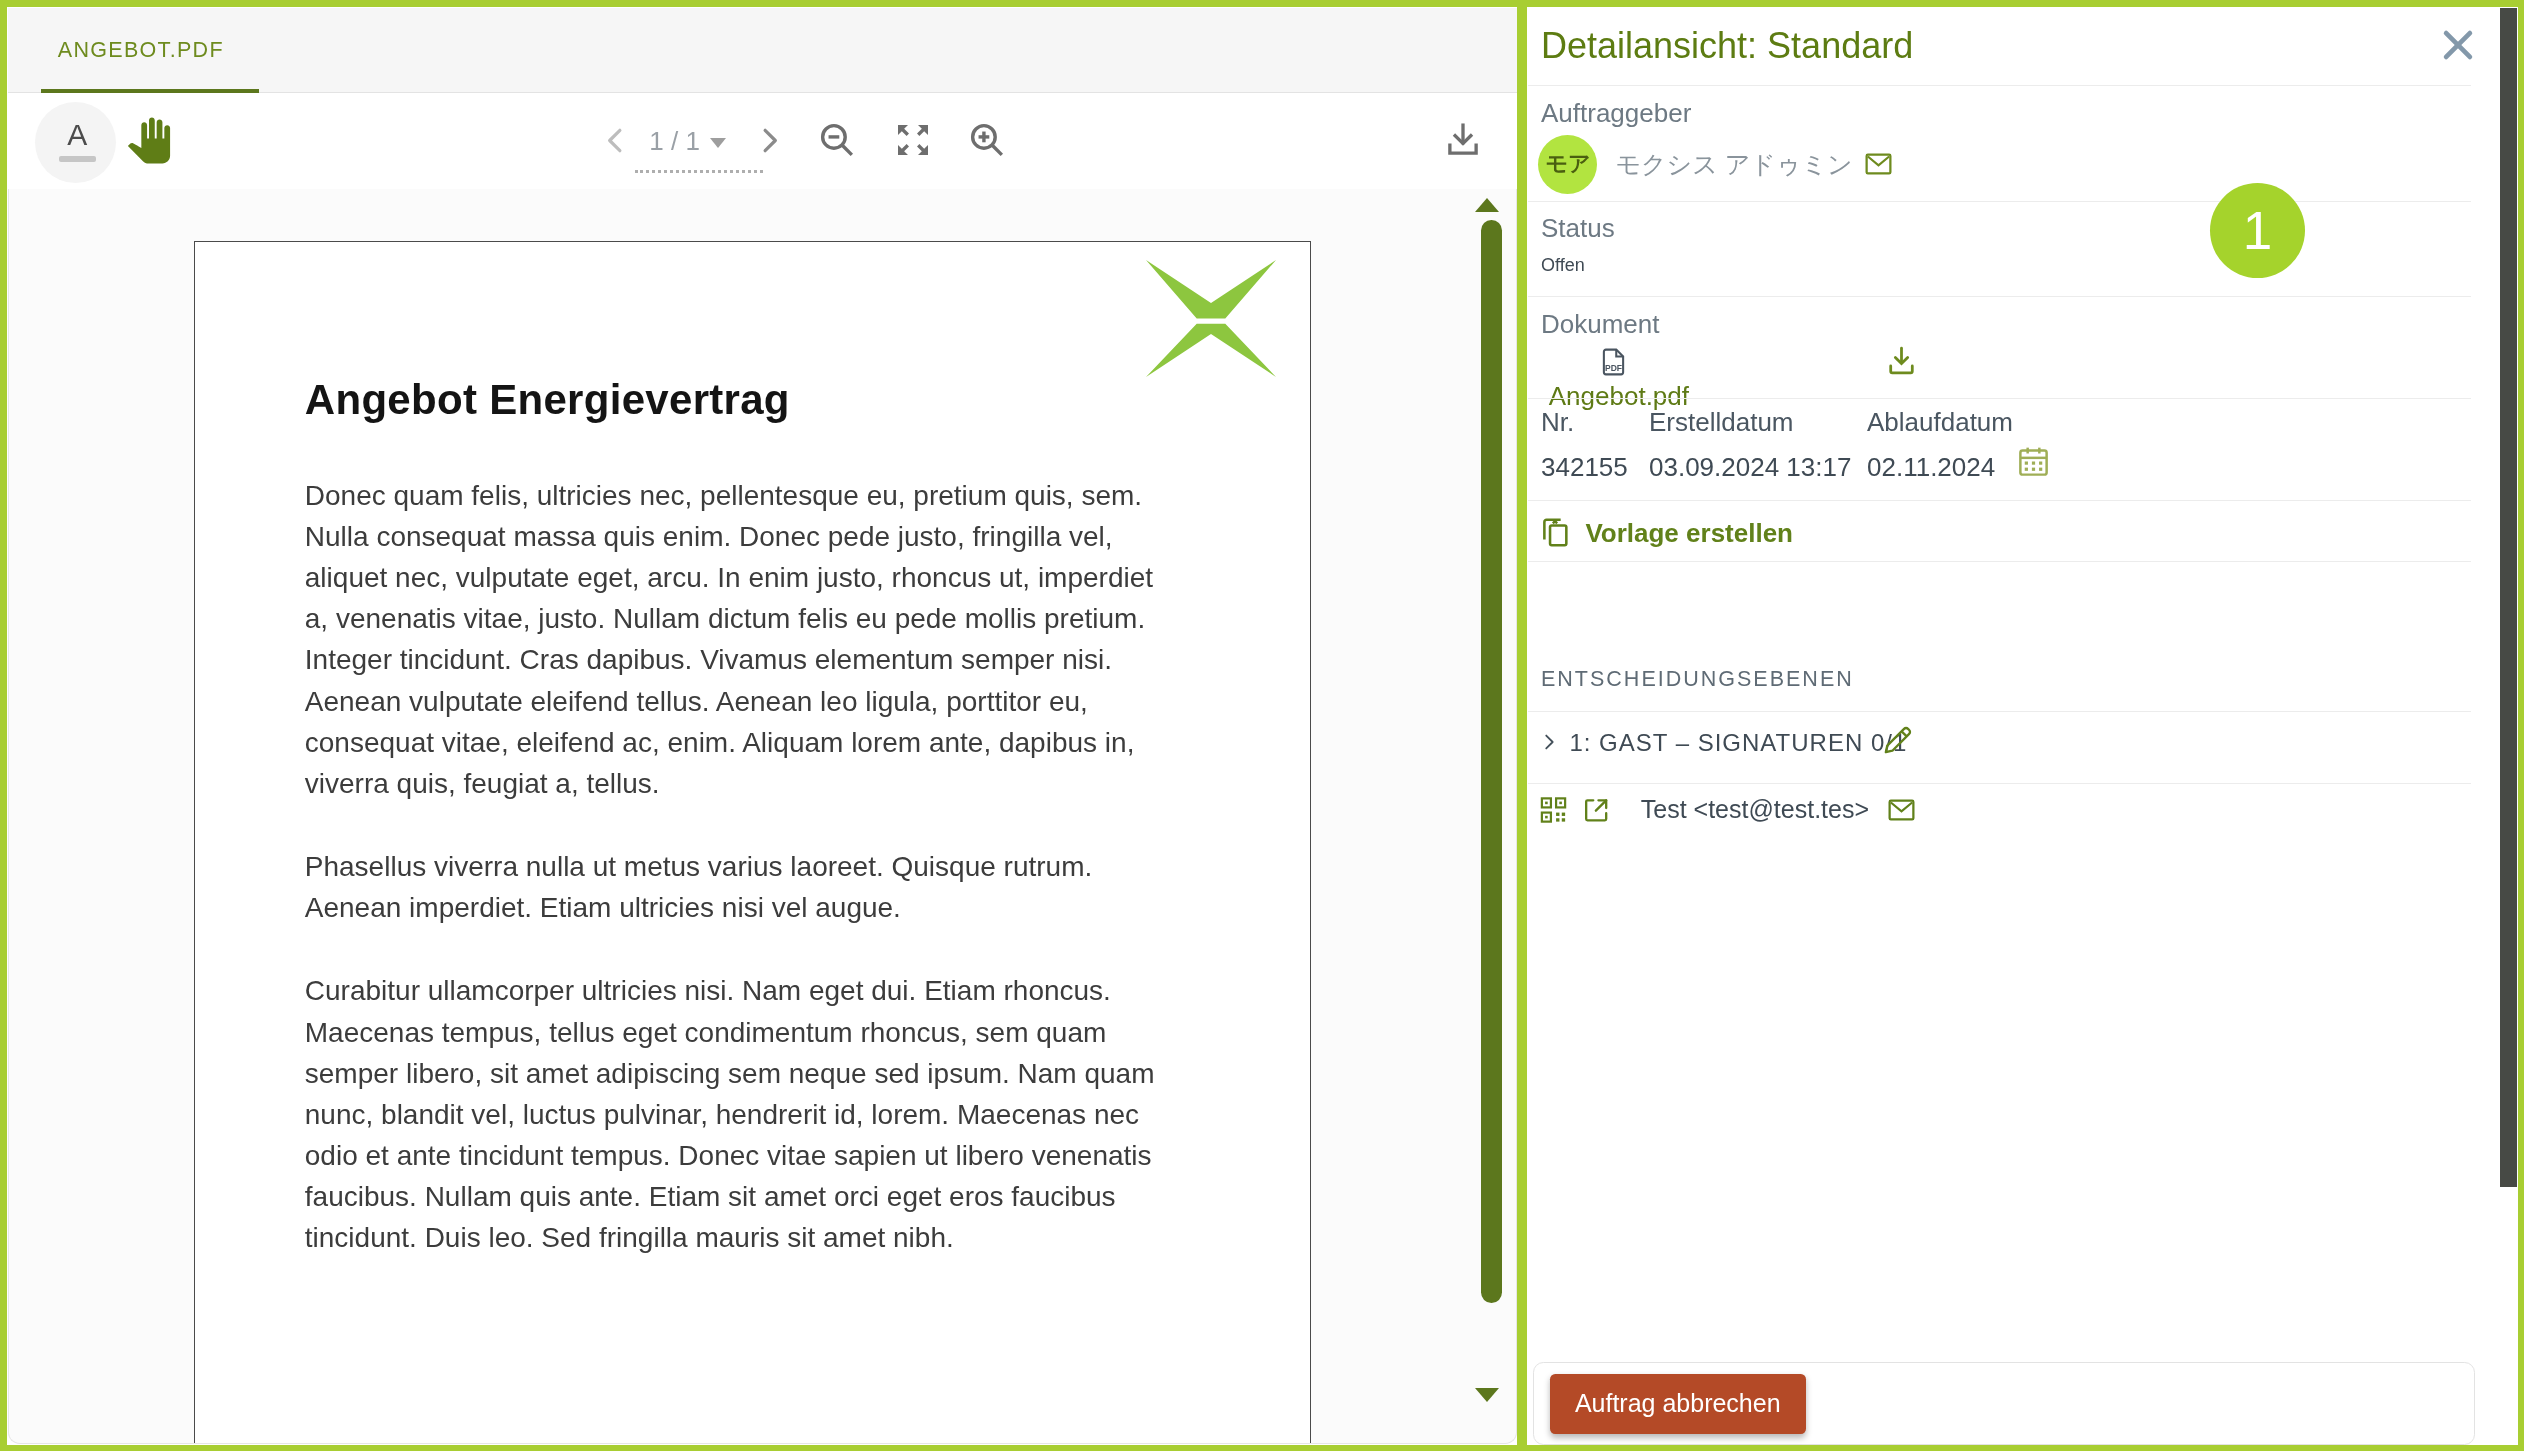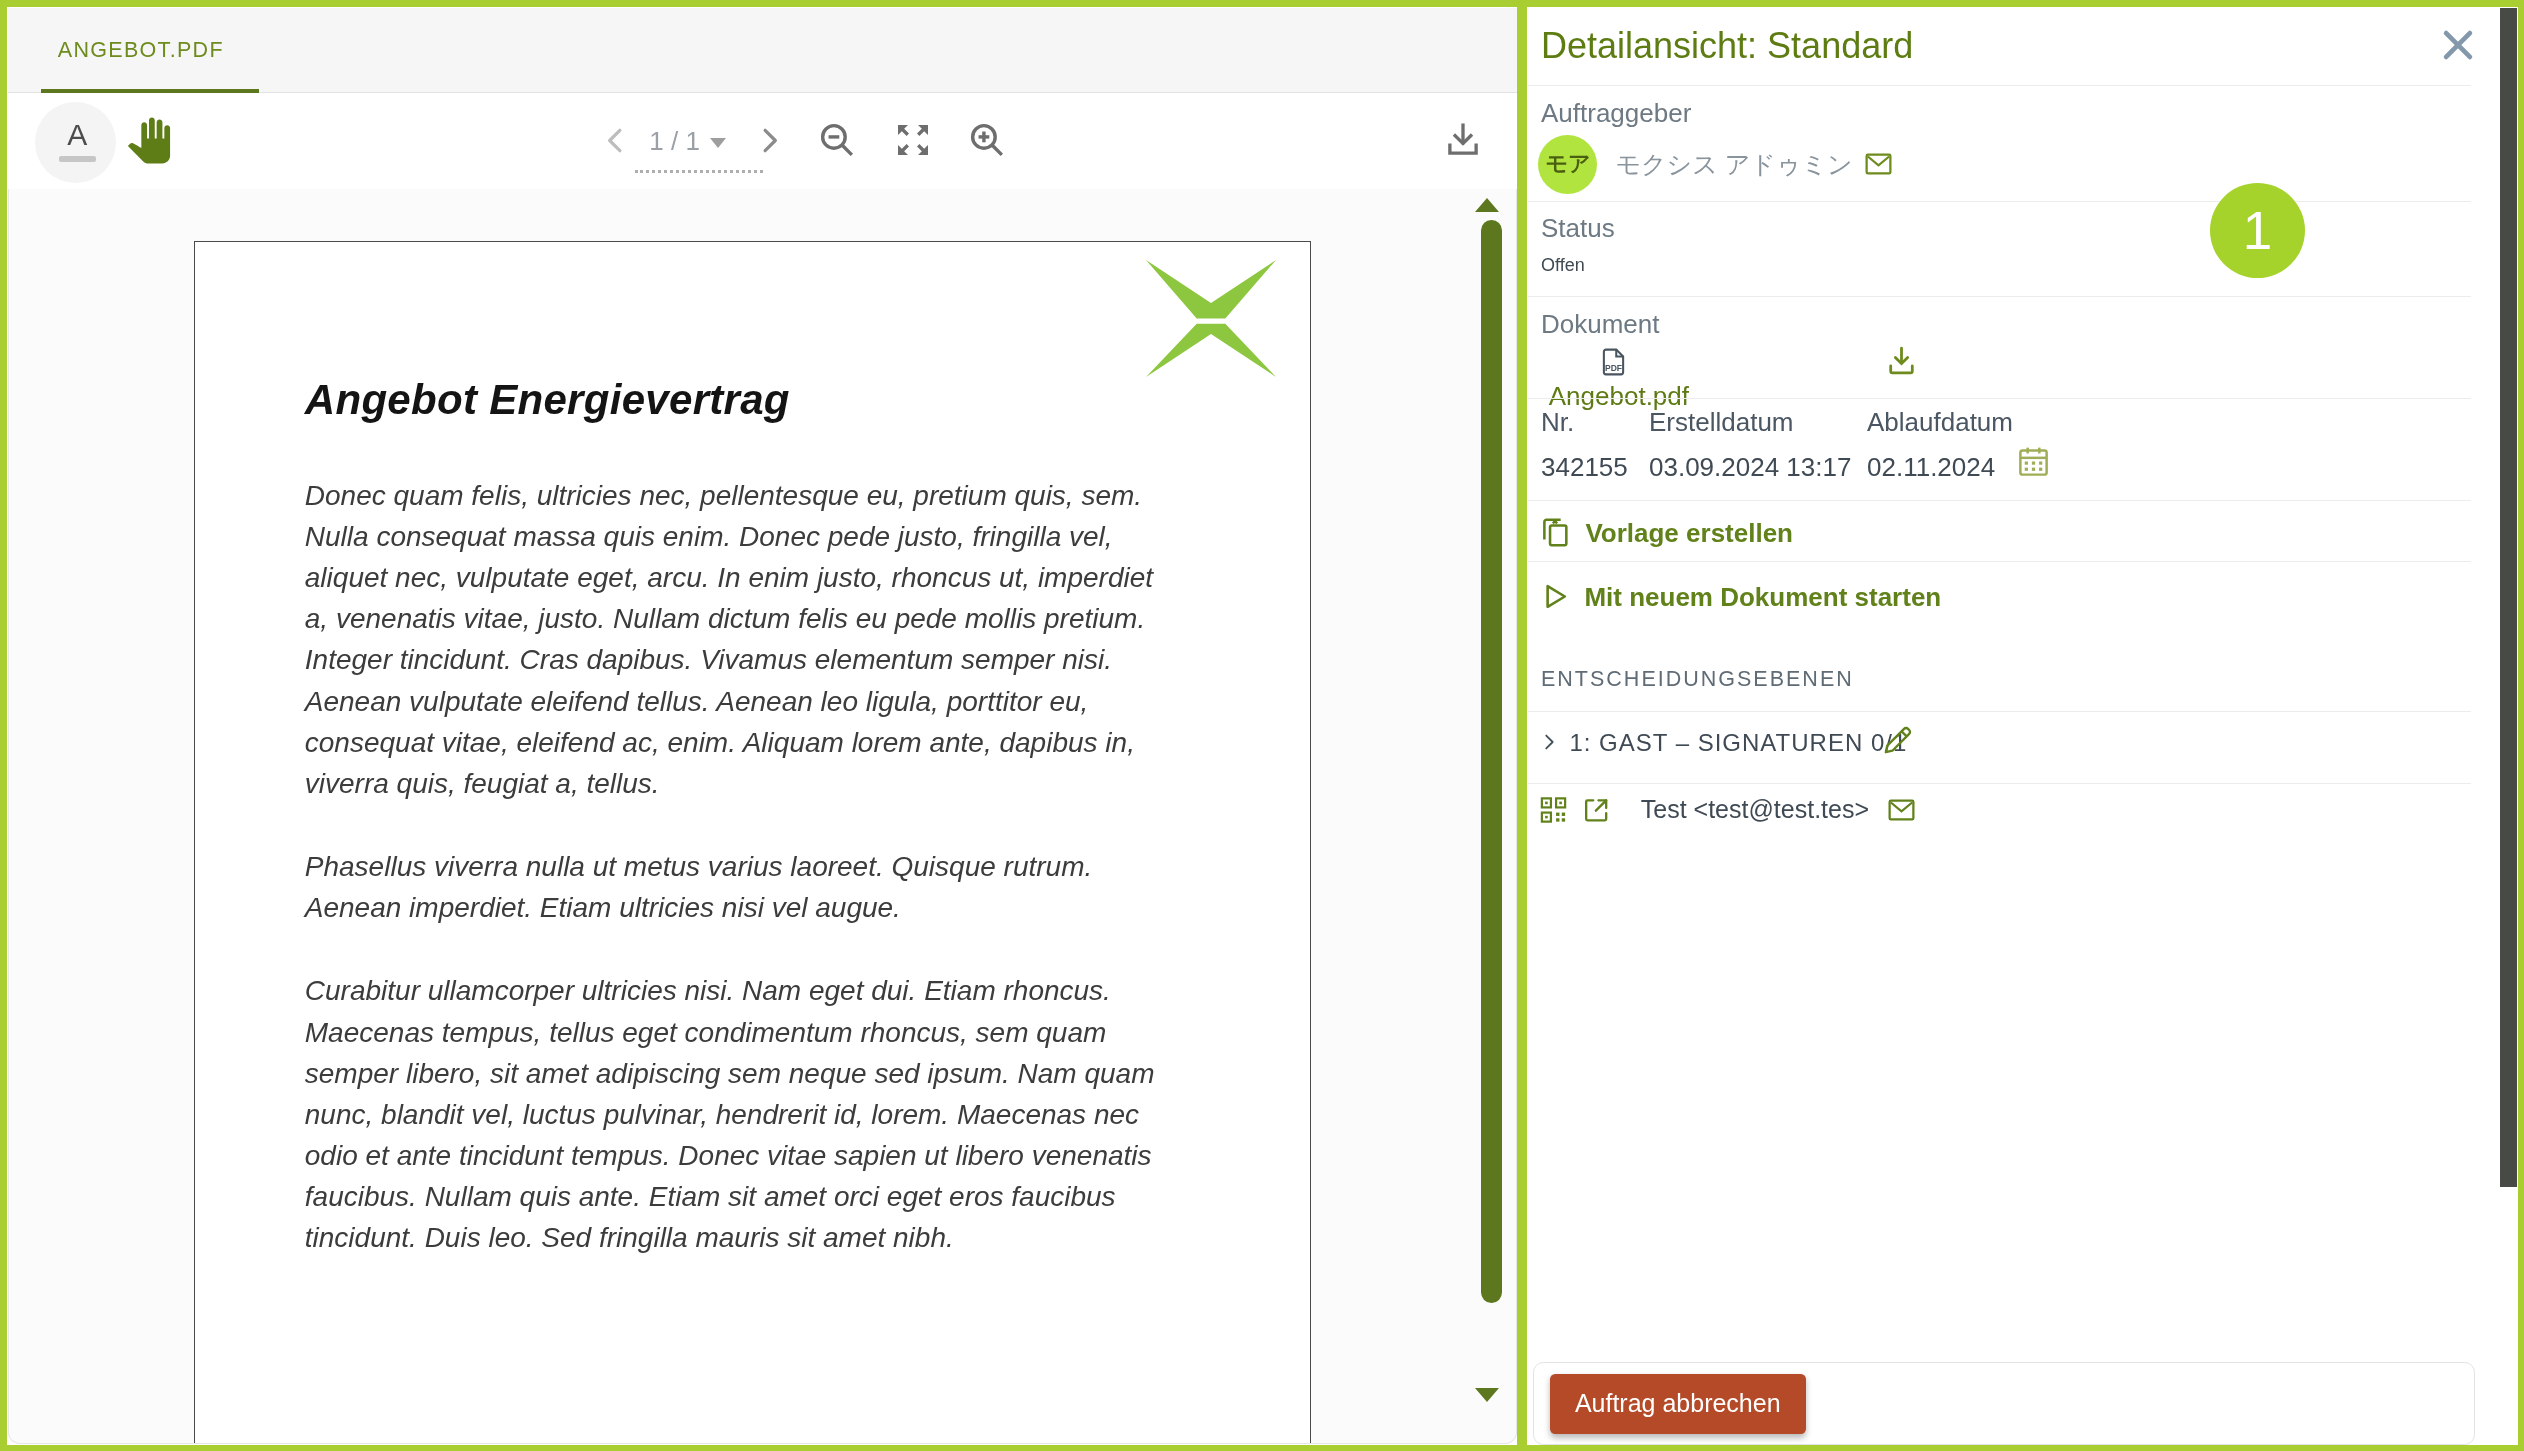--- a/index.html
+++ b/index.html
@@ -24,21 +24,21 @@
   .chevL{left:588px;width:39px;}
   .pagegroup{left:631px;width:98px;color:#9aa0a6;font-size:26px;align-items:center;}
   .caret{width:0;height:0;border-left:8.5px solid transparent;border-right:8.5px solid transparent;border-top:10.4px solid #9e9e9e;margin-left:10.4px;margin-top:3.9px;}
   .pagedots{position:absolute;left:627px;top:77px;width:128px;border-bottom:3.3px dotted #aeaeae;}
   .chevR{left:742px;width:39px;}
   .zoomOut{left:804px;width:52px;}
   .expand{left:879px;width:52px;}
   .zoomIn{left:954px;width:52px;}
   .dlLeft{left:1426px;width:59px;}
 
-  .viewer{position:absolute;left:0;top:181px;right:0;bottom:0;background:#fbfbfb;border:0.7px solid #e6e6e6;border-top:none;border-radius:0 0 11.7px 11.7px;overflow:hidden;font-style:italic;}
+  .viewer{position:absolute;left:0;top:181px;right:0;bottom:0;background:#fbfbfb;border:0.7px solid #e6e6e6;border-top:none;border-radius:0 0 11.7px 11.7px;overflow:hidden;}
   .page{position:absolute;left:185px;top:52px;width:1117px;bottom:-2.6px;background:#fff;border:1.3px solid #4a4a4a;border-bottom:none;padding:134px 140px 0 110px;}
   .logo{position:absolute;top:18px;right:34px;}
   .doc-title{font-size:42px;font-weight:bold;color:#141414;margin:0 0 51px 0;letter-spacing:0.3px;}
   .page p{font-size:28px;line-height:1.47;color:#3c3c3c;margin:0 0 42px 0;}
   .vscroll-up{position:absolute;right:17px;top:9px;width:0;height:0;border-left:12.4px solid transparent;border-right:12.4px solid transparent;border-bottom:14.3px solid #5c771d;cursor:pointer;}
   .vscroll-thumb{position:absolute;right:14.3px;top:31px;width:21px;height:1083px;background:#5c771d;border-radius:10.4px;cursor:grab;}
   .vscroll-down{position:absolute;right:17px;top:1199px;width:0;height:0;border-left:12.4px solid transparent;border-right:12.4px solid transparent;border-top:14.3px solid #5c771d;cursor:pointer;}
 
   
   .right{position:absolute;left:1528px;top:7.8px;width:989px;height:1179px;background:#fff;}
@@ -260,28 +260,20 @@
         <svg width="34" height="37" viewBox="0 0 24 24" fill="none" stroke="#61811a" stroke-width="1.8" stroke-linejoin="round">
             <rect x="8.5" y="7" width="11.5" height="14" rx="1.2"></rect>
             <path d="M16 3H6A1.5 1.5 0 004.5 4.5V17"></path>
             <path d="M10.5 5.5l1.5-1.5 1.5 1.5"></path>
           </svg>
       </span>
       <span class="linktext">Vorlage erstellen</span>
     </div>
     <div class="rdiv" style="top:553px"></div>
 
-    <div class="linkrow" style="top:570px">
-      <span>
-        <svg width="33" height="37" viewBox="0 0 24 24" fill="none" stroke="#61811a" stroke-width="1.9" stroke-linejoin="round">
-            <path d="M7 4.5v15L19.5 12z"></path>
-          </svg>
-      </span>
-      <span class="linktext">Mit neuem Dokument starten</span>
-    </div>
 
     <div class="caps">ENTSCHEIDUNGSEBENEN</div>
     <div class="rdiv" style="top:703px"></div>
 
     <div class="levelrow">
       <span>
         <svg width="22" height="26" viewBox="0 0 24 24">
             <polyline points="9 5 16 12 9 19" fill="none" stroke="#43505a" stroke-width="2" stroke-linecap="round" stroke-linejoin="round"></polyline>
           </svg>
       </span>

